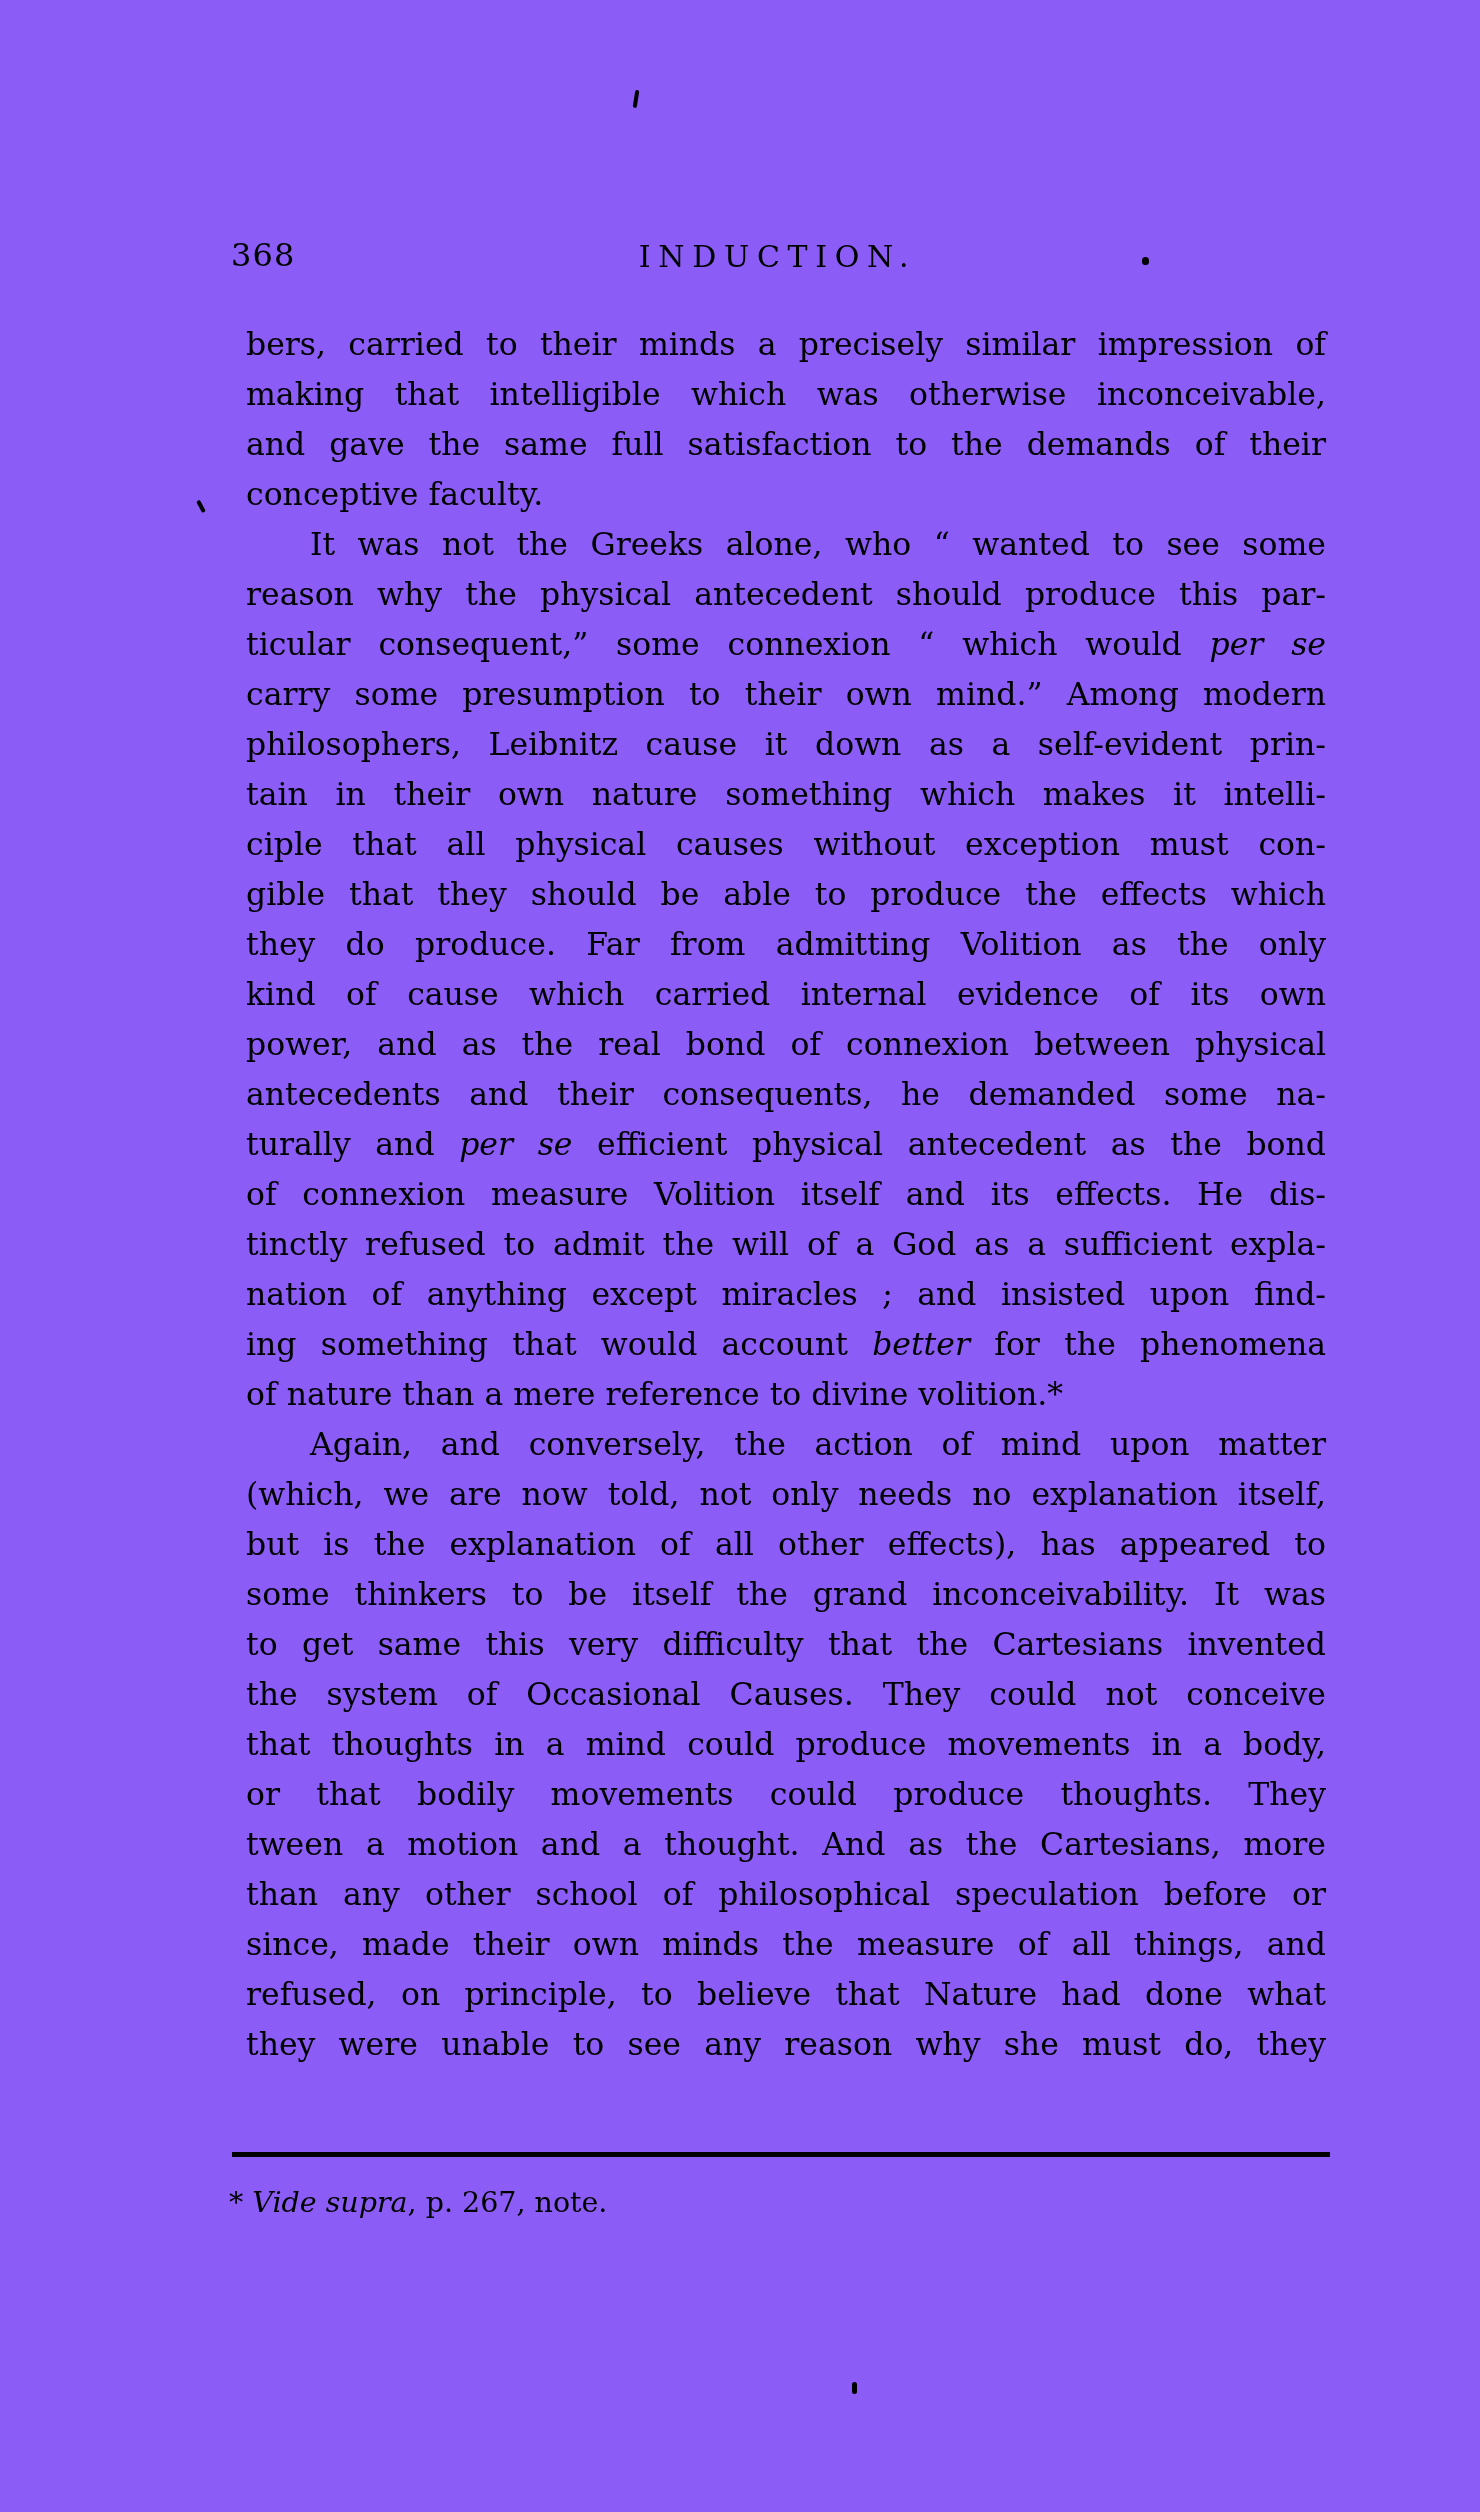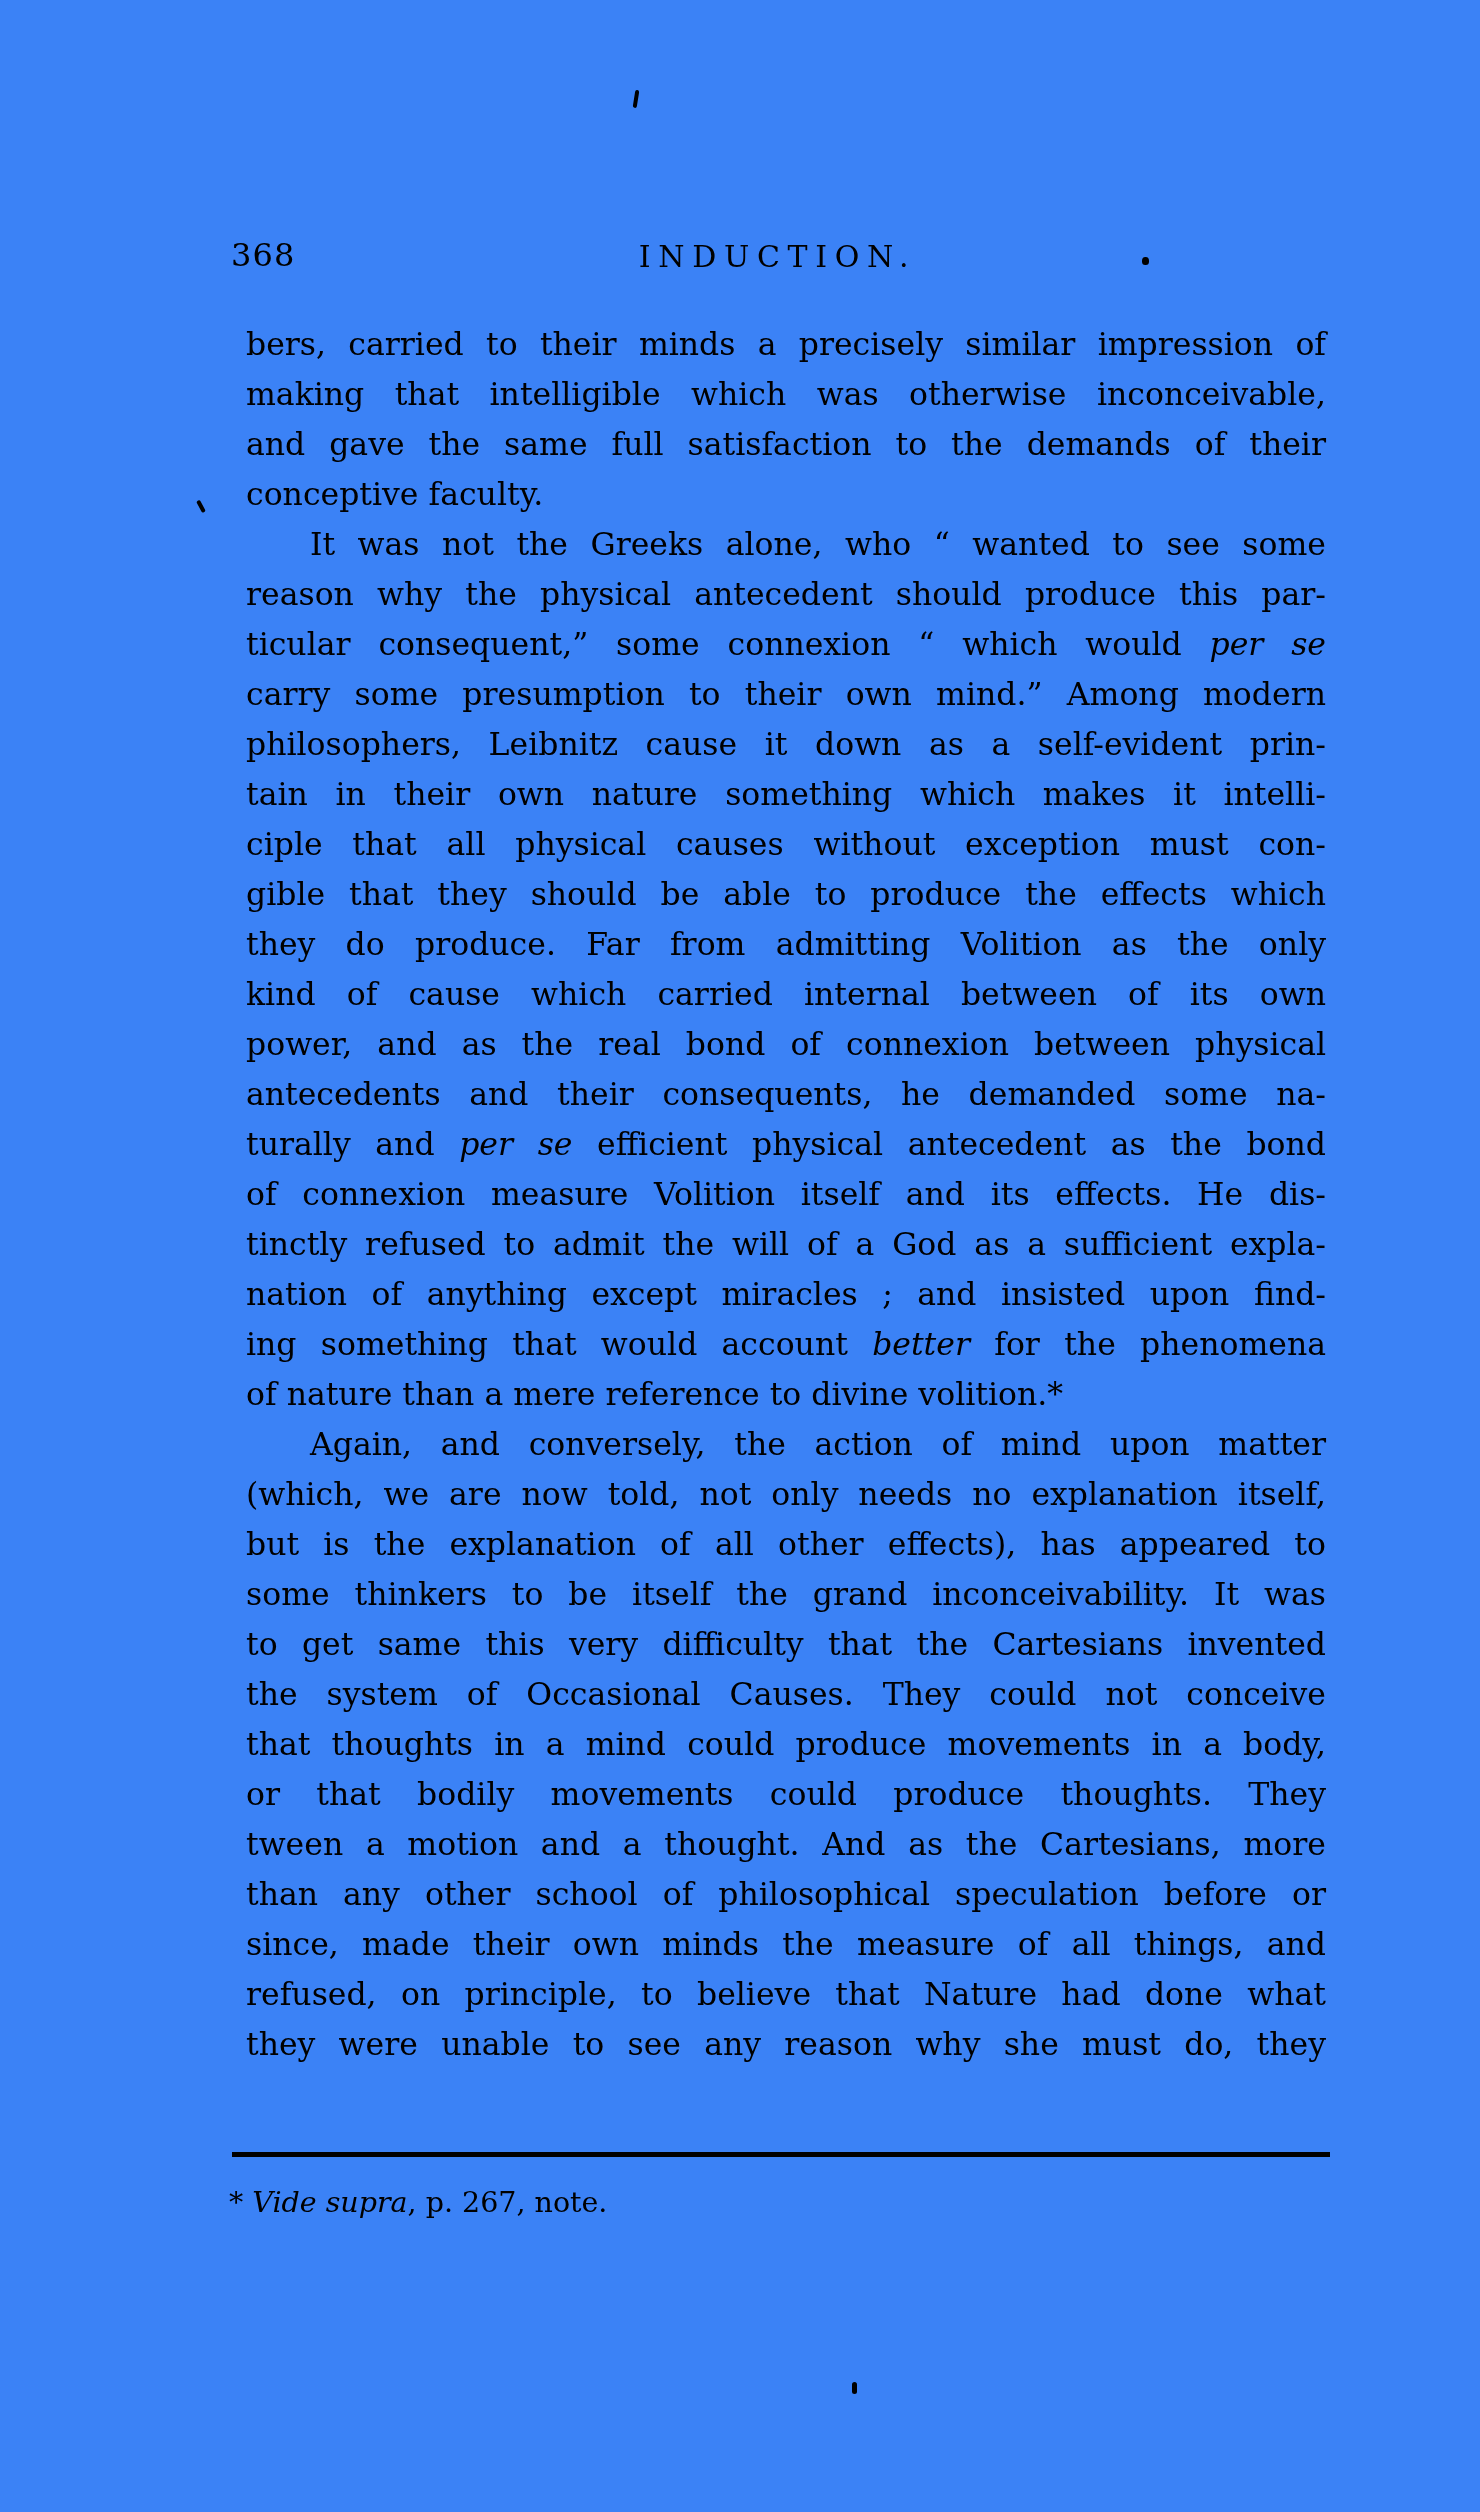--- a/index.html
+++ b/index.html
@@ -1,20 +1,20 @@
 <!DOCTYPE html>
 <html style="font-size:9.5px"><head>
 <meta charset="utf-8">
 <style>
   html, body { margin: 0; padding: 0; background: #ffffff; }
   .page {
     position: relative;
     width: 1480px;
     height: 2512px;
-    background: #3b82f6;
+    background: #8b5cf6;
     color: #000000;
     font-family: "DejaVu Serif", "Liberation Serif", serif;
     overflow: hidden;
   }
 
   
   .page-number {
     position: absolute;
     left: 231px; top: 237px;
     font-size: 32px; line-height: 36px;
@@ -115,21 +115,21 @@
       <div class="paragraph indent">
         <div class="line"><span>It was not the Greeks alone, who “ wanted to see some</span></div>
         <div class="line"><span>reason why the physical antecedent should produce this par-</span></div>
         <div class="line"><span>ticular consequent,” some connexion “ which would </span><i>per se</i></div>
         <div class="line"><span>carry some presumption to their own mind.”  Among modern</span></div>
         <div class="line"><span>philosophers, Leibnitz cause it down as a self-evident prin-</span></div>
         <div class="line"><span>tain in their own nature something which makes it intelli-</span></div>
         <div class="line"><span>ciple that all physical causes without exception must con-</span></div>
         <div class="line"><span>gible that they should be able to produce the effects which</span></div>
         <div class="line"><span>they do produce.  Far from admitting Volition as the only</span></div>
-        <div class="line"><span>kind of cause which carried internal between of its own</span></div>
+        <div class="line"><span>kind of cause which carried internal evidence of its own</span></div>
         <div class="line"><span>power, and as the real bond of connexion between physical</span></div>
         <div class="line"><span>antecedents and their consequents, he demanded some na-</span></div>
         <div class="line"><span>turally and </span><i>per se</i><span> efficient physical antecedent as the bond</span></div>
         <div class="line"><span>of connexion measure Volition itself and its effects.  He dis-</span></div>
         <div class="line"><span>tinctly refused to admit the will of a God as a sufficient expla-</span></div>
         <div class="line"><span>nation of anything except miracles ; and insisted upon find-</span></div>
         <div class="line"><span>ing something that would account </span><i>better</i><span> for the phenomena</span></div>
         <div class="line end"><span>of nature than a mere reference to divine volition.*</span></div>
       </div>
       <div class="paragraph indent">

